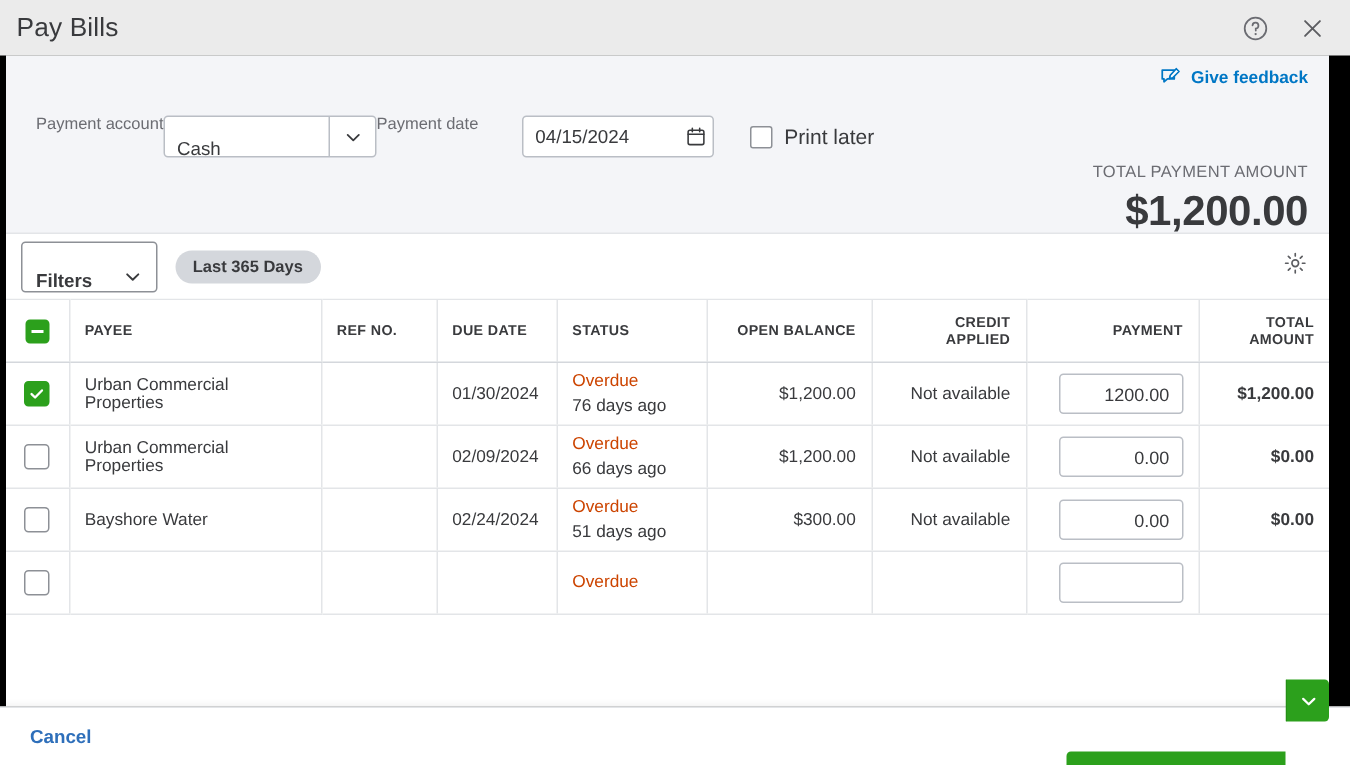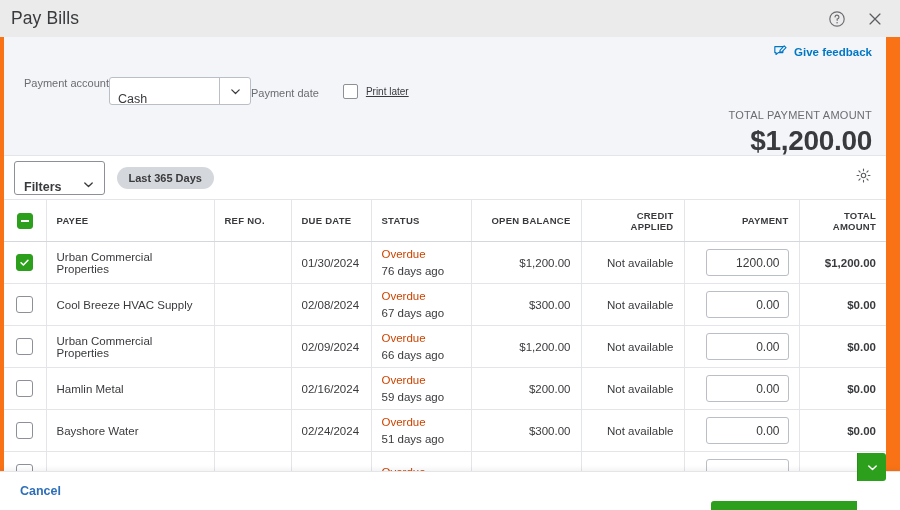--- a/index.html
+++ b/index.html
@@ -5,21 +5,21 @@
   * { box-sizing: border-box; margin: 0; padding: 0; }
   html, body {
     width: 900px; height: 510px;
     font-family: "Liberation Sans", sans-serif;
     background: #ffffff;
     overflow: hidden;
   }
   #app {
     position: relative;
     width: 900px; height: 510px;
-    background: #f97316;
+    background: #000000;
   }
 
   
   .titlebar {
     position: absolute; left: 0; top: 0; width: 900px; height: 37px;
     background: #ebebeb;
     display: flex; align-items: center;
   }
   .titlebar .title {
     margin-left: 11px;
@@ -73,21 +73,21 @@
   .sel .caret { width: 30px; display: flex; align-items: center; justify-content: center; }
   .datefield { width: 128px; margin-left: 29px; }
   .datefield .calicon { width: 26px; display:flex; align-items:center; justify-content:center; }
   .checkfield { width: 138px; margin-left: 30px; }
 
   .printlater { display: flex; align-items: center; gap: 8px; margin-left: 24px; height: 28px; }
   .cbox {
     width: 15px; height: 15px; border: 1px solid #8d9096; border-radius: 2px; background: #fff;
     cursor: pointer; flex: none;
   }
-  .printlater span { font-size: 10px; color: #393a3d; text-decoration: underline; }
+  .printlater span { font-size: 14px; color: #393a3d; }
 
   .balance {
     position: absolute; left: 20px; top: 132px;
     font-size: 11.5px; font-weight: bold; color: #393a3d;
   }
 
   .totalbox { position: absolute; right: 14px; top: 72px; text-align: right; }
   .totalbox .tlabel { font-size: 11px; color: #6b6c72; letter-spacing: .25px; }
   .totalbox .tamt { font-size: 28px; font-weight: bold; color: #393a3d; margin-top: 4px; letter-spacing: -.3px; }
 
@@ -217,20 +217,29 @@
             <div class="caret">
               <svg viewBox="0 0 14 14" width="13" height="13" fill="none" stroke="#393a3d" stroke-width="1.3" stroke-linecap="round" stroke-linejoin="round">
                 <path d="M3 5.3 7 9.2 11 5.3"></path>
               </svg>
             </div>
           </div>
         </div>
 
         <div class="field">
           <div class="field-label">Payment date</div>
+          <div class="ctl datefield">
+            <input type="text" value="04/15/2024" style="">
+            <div class="calicon">
+              <svg viewBox="0 0 16 16" width="14" height="14" fill="none" stroke="#393a3d" stroke-width="1.2">
+                <rect x="2" y="3.2" width="12" height="11" rx="1.4"></rect>
+                <path d="M2 6.3h12M5.2 1.8v2.6M10.8 1.8v2.6" stroke-linecap="round"></path>
+              </svg>
+            </div>
+          </div>
         </div>
 
 
         <div class="printlater">
           <div class="cbox"></div>
           <span>Print later</span>
         </div>
 
       </div>
 
@@ -313,82 +322,42 @@
             <div class="status-sub">76 days ago</div>
           </td>
           <td class="num muted">$1,200.00</td>
           <td class="num muted">Not available</td>
           <td class="num">
             <input class="payinput" type="text" value="1200.00" style="">
           </td>
           <td class="num bold">$1,200.00</td>
         </tr>
 
+
         <tr>
           <td class="first cbcell">
               <div>
             <span class="cb-row"></span>
           </div>
             </td>
-          <td>Cool Breeze HVAC Supply</td>
-          <td></td>
-          <td>02/08/2024</td>
-          <td>
-            <div class="status-main">Overdue</div>
-            <div class="status-sub">67 days ago</div>
-          </td>
-          <td class="num muted">$300.00</td>
-          <td class="num muted">Not available</td>
-          <td class="num">
-            <input class="payinput" type="text" value="0.00" style="">
-          </td>
-          <td class="num bold">$0.00</td>
-        </tr>
-
-        <tr>
-          <td class="first cbcell">
-              <div>
-            <span class="cb-row"></span>
-          </div>
-            </td>
           <td>Urban Commercial Properties</td>
           <td></td>
           <td>02/09/2024</td>
           <td>
             <div class="status-main">Overdue</div>
             <div class="status-sub">66 days ago</div>
           </td>
           <td class="num muted">$1,200.00</td>
           <td class="num muted">Not available</td>
           <td class="num">
             <input class="payinput" type="text" value="0.00" style="">
           </td>
           <td class="num bold">$0.00</td>
         </tr>
 
-        <tr>
-          <td class="first cbcell">
-              <div>
-            <span class="cb-row"></span>
-          </div>
-            </td>
-          <td>Hamlin Metal</td>
-          <td></td>
-          <td>02/16/2024</td>
-          <td>
-            <div class="status-main">Overdue</div>
-            <div class="status-sub">59 days ago</div>
-          </td>
-          <td class="num muted">$200.00</td>
-          <td class="num muted">Not available</td>
-          <td class="num">
-            <input class="payinput" type="text" value="0.00" style="">
-          </td>
-          <td class="num bold">$0.00</td>
-        </tr>
 
         <tr>
           <td class="first cbcell">
               <div>
             <span class="cb-row"></span>
           </div>
             </td>
           <td>Bayshore Water</td>
           <td></td>
           <td>02/24/2024</td>

